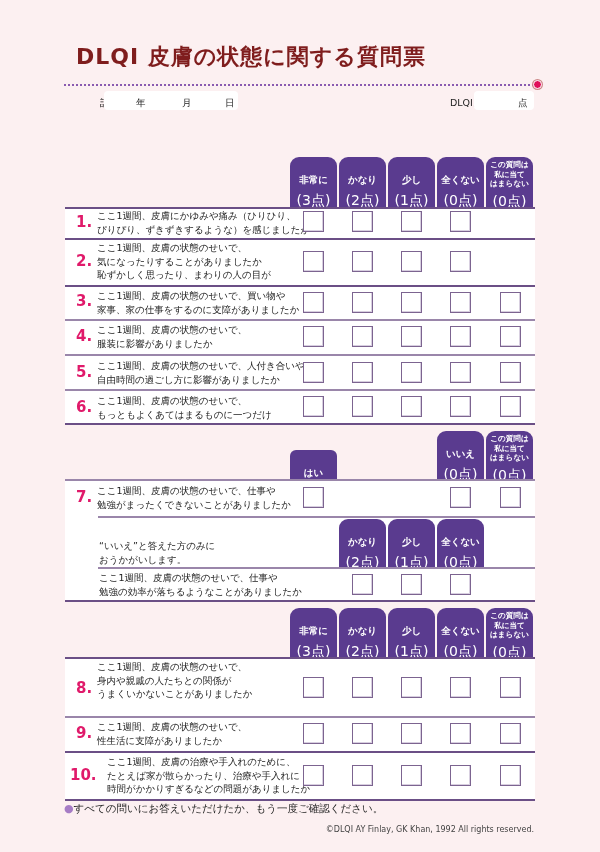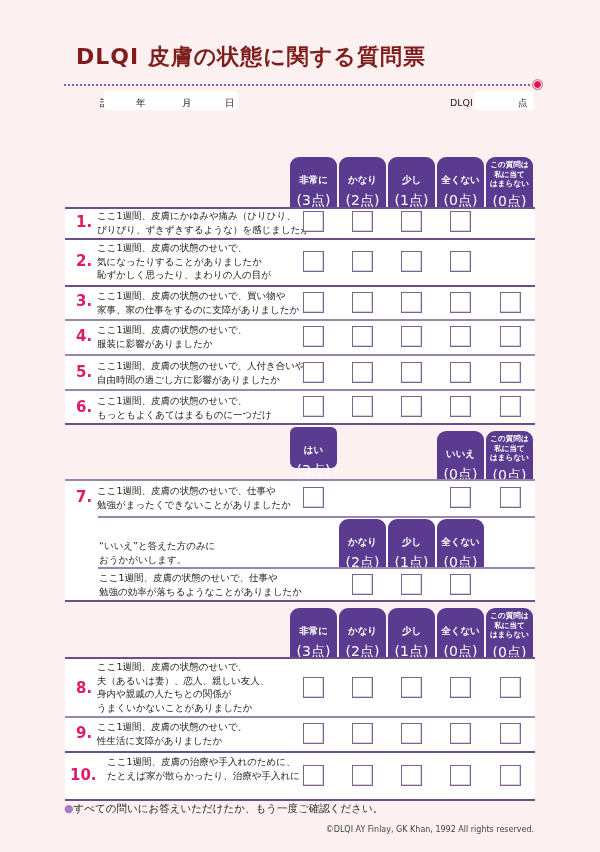--- a/index.html
+++ b/index.html
@@ -163,21 +163,21 @@
   <div>ここ1週間、皮膚の状態のせいで、</div>
   <div>もっともよくあてはまるものに一つだけ</div>
 </div>
 <div class="abs cb" style="left:303px;top:396px;"></div>
 <div class="abs cb" style="left:352px;top:396px;"></div>
 <div class="abs cb" style="left:401px;top:396px;"></div>
 <div class="abs cb" style="left:450px;top:396px;"></div>
 <div class="abs cb" style="left:500px;top:396px;"></div>
 <div class="abs rowline" style="left:65px;top:423px;width:470px;"></div>
 
-<div class="abs hdr" style="left:290px;top:427px;height:41px;border-radius:6px;">
+<div class="abs hdr" style="left:290px;top:450px;height:41px;border-radius:6px;">
   <span class="l1">はい</span>
   <span class="l2">(3点)</span>
 </div>
 <div class="abs hdr" style="left:437px;top:431px;height:49px;">
   <span class="l1">いいえ</span>
   <span class="l2">(0点)</span>
 </div>
 <div class="abs hdr na" style="left:486px;top:431px;height:49px;">
   <span class="l1" style="white-space:pre-line;">この質問は
 私に当て
@@ -246,21 +246,20 @@
 はまらない</span>
   <span class="l2">(0点)</span>
 </div>
 
 <div class="abs whiteband" style="left:65px;top:658px;width:470px;height:142px;"></div>
 <div class="abs rowline" style="left:65px;top:657px;width:470px;"></div>
 
 <div class="abs qnum" style="left:76px;top:679px;">8.</div>
 <div class="abs qtext" style="left:97px;top:660px;">
   <div>ここ1週間、皮膚の状態のせいで、</div>
-  <div>夫（あるいは妻）、恋人、親しい友人、</div>
   <div>身内や親戚の人たちとの関係が</div>
   <div>うまくいかないことがありましたか</div>
 </div>
 <div class="abs cb" style="left:303px;top:677px;"></div>
 <div class="abs cb" style="left:352px;top:677px;"></div>
 <div class="abs cb" style="left:401px;top:677px;"></div>
 <div class="abs cb" style="left:450px;top:677px;"></div>
 <div class="abs cb" style="left:500px;top:677px;"></div>
 <div class="abs rowline thin" style="left:65px;top:716px;width:470px;"></div>
 
@@ -273,20 +272,21 @@
 <div class="abs cb" style="left:352px;top:723px;"></div>
 <div class="abs cb" style="left:401px;top:723px;"></div>
 <div class="abs cb" style="left:450px;top:723px;"></div>
 <div class="abs cb" style="left:500px;top:723px;"></div>
 <div class="abs rowline" style="left:65px;top:751px;width:470px;"></div>
 
 <div class="abs qnum" style="left:70px;top:766px;">10.</div>
 <div class="abs qtext" style="left:107px;top:755px;">
   <div>ここ1週間、皮膚の治療や手入れのために、</div>
   <div>たとえば家が散らかったり、治療や手入れに</div>
+  <div>時間がかかりすぎるなどの問題がありましたか</div>
 </div>
 <div class="abs cb" style="left:303px;top:765px;"></div>
 <div class="abs cb" style="left:352px;top:765px;"></div>
 <div class="abs cb" style="left:401px;top:765px;"></div>
 <div class="abs cb" style="left:450px;top:765px;"></div>
 <div class="abs cb" style="left:500px;top:765px;"></div>
 <div class="abs rowline" style="left:65px;top:799px;width:470px;"></div>
 
 <div class="abs footnote">
   <span class="bullet">●</span><span>すべての問いにお答えいただけたか、もう一度ご確認ください。</span>

